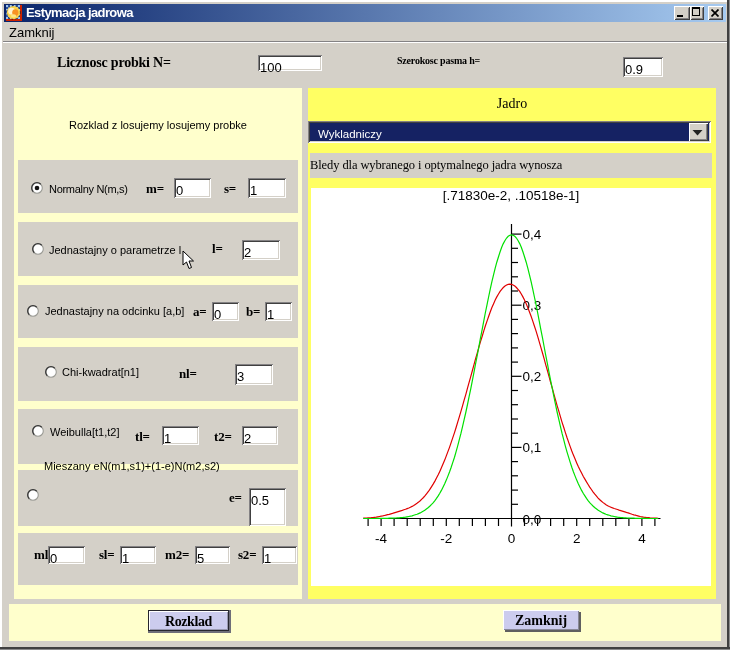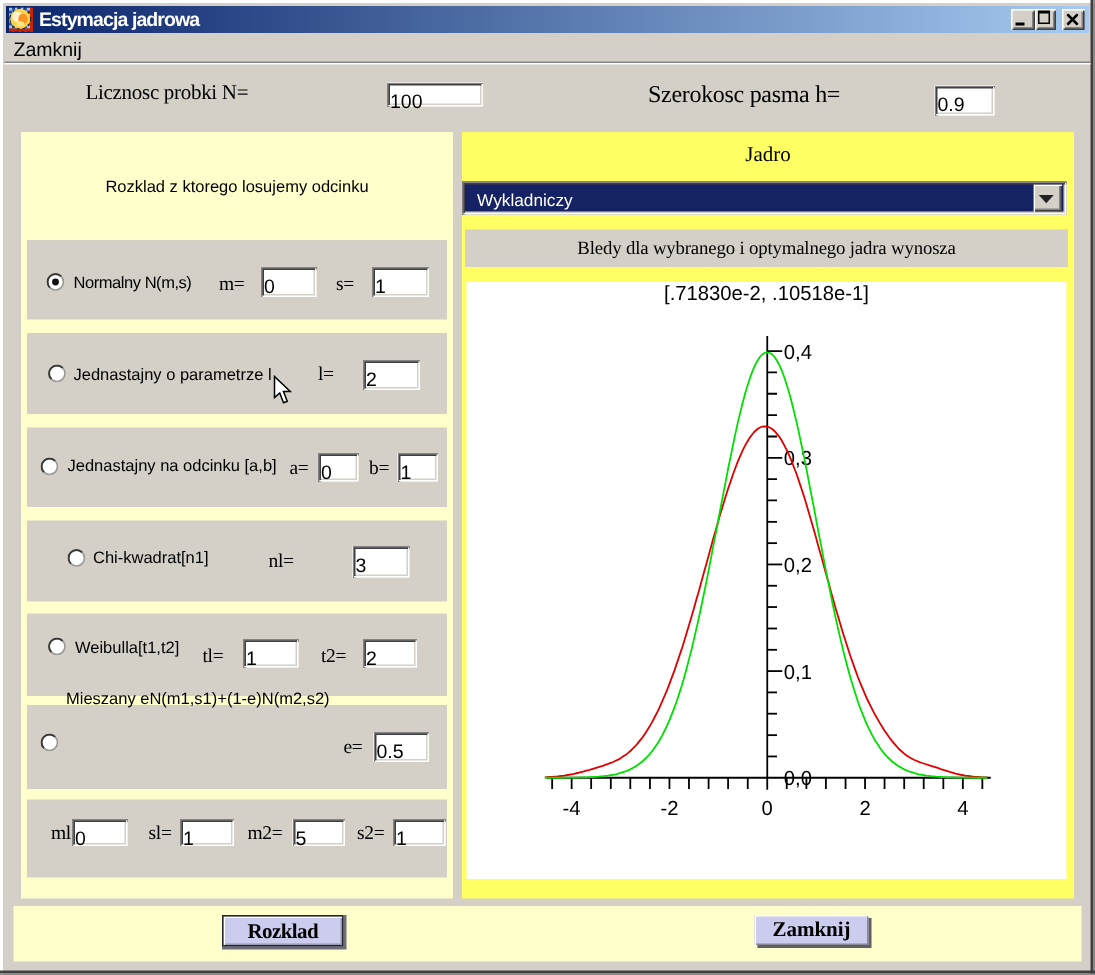--- a/index.html
+++ b/index.html
@@ -2,21 +2,21 @@
 <html><head><meta charset="utf-8"><style>
 *{margin:0;padding:0;box-sizing:border-box}
 body{width:730px;height:650px;overflow:hidden;background:#d4d0c8;font-family:"Liberation Sans",sans-serif;position:relative}
 .abs{position:absolute}
 .serif{font-family:"Liberation Serif",serif;font-weight:normal;color:#000}
 .inp{position:absolute;background:#fff;font:13px "Liberation Sans",sans-serif;color:#000;
  box-shadow:inset 1px 1px 0 #848284,inset -1px -1px 0 #fff,inset 2px 2px 0 #404040,inset -2px -2px 0 #d4d0c8;
  padding-left:2px;padding-top:5px;line-height:16px}
 .row{position:absolute;left:18px;width:280px;background:#d4d0c8}
 .rlab{position:absolute;font:11px "Liberation Sans",sans-serif;color:#000;white-space:nowrap}
-.blab{position:absolute;font-weight:normal;font-family:"Liberation Serif",serif;font-size:13px;color:#000;white-space:nowrap;letter-spacing:-0.2px}
+.blab{position:absolute;font-weight:bold;font-family:"Liberation Serif",serif;font-size:13px;color:#000;white-space:nowrap;letter-spacing:-0.2px}
 .capbtn{position:absolute;top:6px;width:16px;height:14px;background:#d4d0c8;
  box-shadow:inset 1px 1px 0 #fff,inset -1px -1px 0 #404040,inset 2px 2px 0 #d4d0c8,inset -2px -2px 0 #848284}
 </style></head>
 <body>
 
 <div class="abs" style="left:0;top:0;width:730px;height:2px;background:#fff"></div>
 <div class="abs" style="left:0;top:0;width:2px;height:650px;background:#fff"></div>
 <div class="abs" style="left:727px;top:0;width:2px;height:650px;background:#404040"></div>
 <div class="abs" style="left:729px;top:0;width:1px;height:650px;background:#8a8a8a"></div>
 <div class="abs" style="left:0;top:647px;width:730px;height:2px;background:#404040"></div>
@@ -77,25 +77,25 @@
       <path d="M0.5 0.5 L7.5 7.5 M7.5 0.5 L0.5 7.5" stroke="#000" stroke-width="1.7"></path>
     </svg>
   </div>
 
 <div class="abs" style="left:9px;top:26px;font:13px 'Liberation Sans',sans-serif;color:#000;line-height:13px">Zamknij</div>
 <div class="abs" style="left:3px;top:41px;width:724px;height:1px;background:#848284"></div>
 <div class="abs" style="left:3px;top:42px;width:724px;height:1px;background:#fff"></div>
 
 <div class="blab" style="left:57px;top:55px;font-size:14px">Licznosc probki N=</div>
 <div class="inp" style="left:258px;top:55px;width:64px;height:16px">100</div>
-<div class="blab" style="left:432px;top:55px;font-size:16px">Szerokosc pasma h=</div>
+<div class="blab" style="left:397px;top:55px;font-size:10px">Szerokosc pasma h=</div>
 <div class="inp" style="left:623px;top:57px;width:40px;height:20px">0.9</div>
 
 <div class="abs" style="left:14px;top:88px;width:288px;height:511px;background:#ffffcc"></div>
-<div class="abs" style="left:14px;top:119px;width:288px;text-align:center;font:11px 'Liberation Sans',sans-serif;color:#000">Rozklad z ktorego losujemy odcinku</div>
+<div class="abs" style="left:14px;top:119px;width:288px;text-align:center;font:11px 'Liberation Sans',sans-serif;color:#000">Rozklad z losujemy losujemy probke</div>
 <div class="row" style="top:160px;height:53px"></div>
 <div class="row" style="top:222px;height:54px"></div>
 <div class="row" style="top:285px;height:53px"></div>
 <div class="row" style="top:347px;height:54px"></div>
 <div class="row" style="top:409px;height:55px"></div>
 <div class="row" style="top:470px;height:56px"></div>
 <div class="row" style="top:533px;height:52px"></div>
 <svg class="abs" style="left:31px;top:182px" width="12" height="12">
     <circle cx="6" cy="6" r="5.3" fill="#fff" stroke="#9a9a94" stroke-width="1.1"></circle>
     <path d="M2.25 9.75 A5.3 5.3 0 0 1 9.75 2.25" fill="none" stroke="#383838" stroke-width="1.3"></path>
@@ -137,42 +137,42 @@
 <div class="blab" style="left:135px;top:429px">tl=</div>
 <div class="inp" style="left:162px;top:426px;width:37px;height:19px">1</div>
 <div class="blab" style="left:214px;top:429px">t2=</div>
 <div class="inp" style="left:242px;top:426px;width:36px;height:19px">2</div>
 <svg class="abs" style="left:27px;top:489px" width="12" height="12">
     <circle cx="6" cy="6" r="5.3" fill="#fff" stroke="#9a9a94" stroke-width="1.1"></circle>
     <path d="M2.25 9.75 A5.3 5.3 0 0 1 9.75 2.25" fill="none" stroke="#383838" stroke-width="1.3"></path>
   </svg>
 <div class="rlab" style="left:44px;top:460px">Mieszany eN(m1,s1)+(1-e)N(m2,s2)</div>
 <div class="blab" style="left:229px;top:490px">e=</div>
-<div class="inp" style="left:249px;top:488px;width:37px;height:20px">0.5</div>
+<div class="inp" style="left:249px;top:488px;width:37px;height:38px">0.5</div>
 <div class="blab" style="left:34px;top:547px">ml=</div>
 <div class="inp" style="left:48px;top:546px;width:37px;height:18px">0</div>
 <div class="blab" style="left:99px;top:547px">sl=</div>
 <div class="inp" style="left:120px;top:546px;width:36px;height:18px">1</div>
 <div class="blab" style="left:165px;top:547px">m2=</div>
 <div class="inp" style="left:195px;top:546px;width:35px;height:18px">5</div>
 <div class="blab" style="left:238px;top:547px">s2=</div>
 <div class="inp" style="left:262px;top:546px;width:35px;height:18px">1</div>
 
 <div class="abs" style="left:308px;top:88px;width:408px;height:511px;background:#ffff63"></div>
 <div class="abs serif" style="left:308px;top:96px;width:408px;text-align:center;font-size:14px">Jadro</div>
 <div class="abs" style="left:308px;top:121px;width:403px;height:22px;background:#152263;
  box-shadow:inset 1px 1px 0 #848284,inset -1px -1px 0 #fff,inset 2px 2px 0 #404040,inset -2px -2px 0 #d4d0c8"></div>
 <div class="abs" style="left:318px;top:128px;font:11.5px 'Liberation Sans',sans-serif;color:#fff">Wykladniczy</div>
 <div class="abs" style="left:689px;top:123px;width:19px;height:18px;background:#d4d0c8;
  box-shadow:inset 1px 1px 0 #fff,inset -1px -1px 0 #404040,inset -2px -2px 0 #848284"></div>
 <svg class="abs" style="left:692px;top:130px" width="11" height="6">
     <path d="M0.5 0 H10.5 L5.5 5.5 Z" fill="#222"></path>
   </svg>
 <div class="abs" style="left:310px;top:153px;width:402px;height:25px;background:#d4d0c8"></div>
-<div class="abs serif" style="left:310px;top:158px;width:402px;text-align:center;font-size:12.5px;letter-spacing:-0.1px">Bledy dla wybranego i optymalnego jadra wynosza</div>
+<div class="abs serif" style="left:310px;top:158px;width:402px;text-align:left;font-size:12.5px;letter-spacing:-0.1px">Bledy dla wybranego i optymalnego jadra wynosza</div>
 <div class="abs" style="left:311px;top:188px;width:400px;height:398px;background:#fff"></div>
 <div class="abs" style="left:311px;top:188px;width:400px;text-align:center;font:13.5px 'Liberation Sans',sans-serif;color:#000">[.71830e-2, .10518e-1]</div>
 <div class="abs" style="left:311px;top:188px;width:400px;height:398px"><svg id="plot" width="400" height="398" viewBox="0 0 400 398">
 <g stroke="#000" stroke-width="1.2">
 <line x1="200.5" y1="36" x2="200.5" y2="338.5"></line>
 <line x1="53.5" y1="330.5" x2="349.5" y2="330.5"></line>
 <line x1="57.1" y1="330.5" x2="57.1" y2="338.0"></line>
         <line x1="70.1" y1="330.5" x2="70.1" y2="338.0"></line>
         <line x1="83.1" y1="330.5" x2="83.1" y2="338.0"></line>
         <line x1="96.2" y1="330.5" x2="96.2" y2="338.0"></line>

